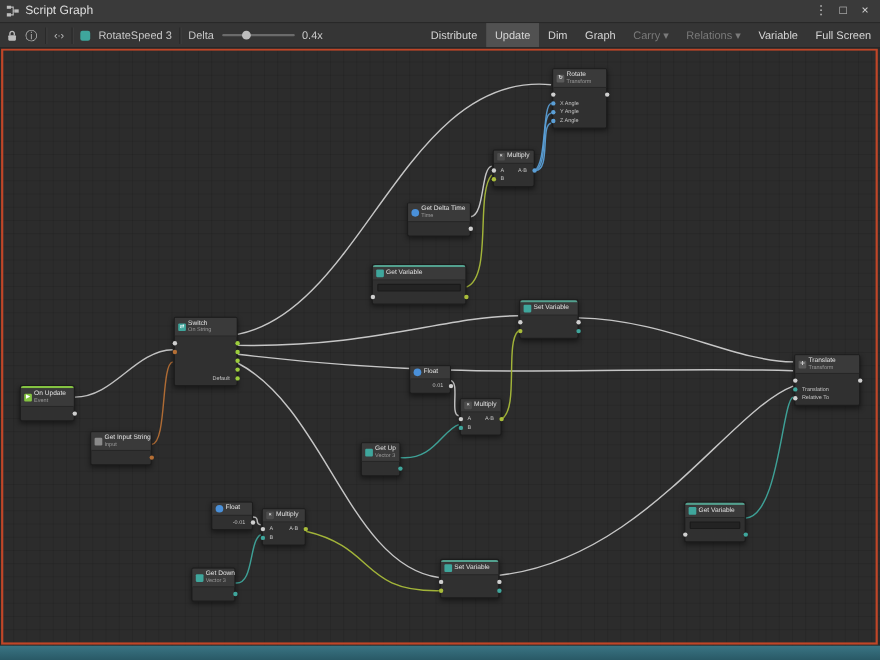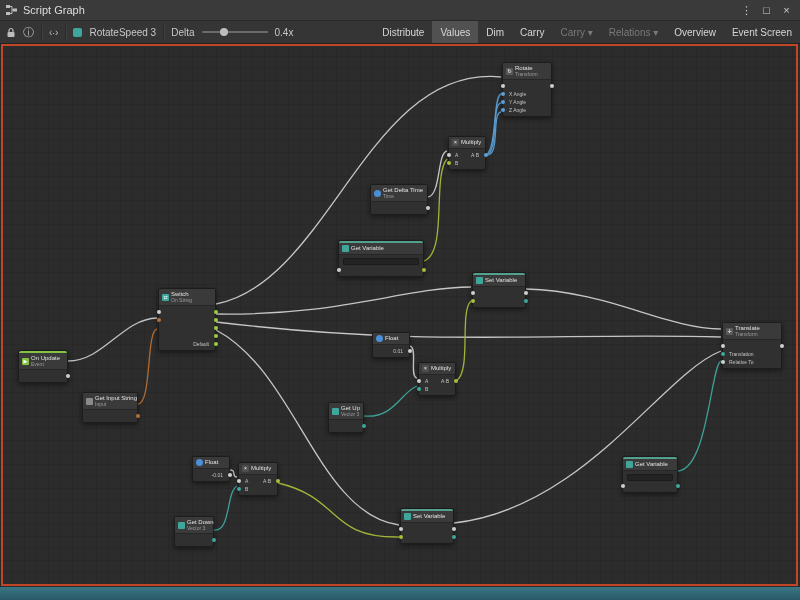--- a/index.html
+++ b/index.html
@@ -82,27 +82,27 @@
     <span class="gicon"></span>
     <span>RotateSpeed 3</span>
     <span class="sep"></span>
     <span>Delta</span>
     <span class="zoom-track">
       <span class="zoom-thumb" id="zoom-thumb" style="left: calc(34% - 4px);"></span>
     </span>
     <span>0.4x</span>
     <div class="tbuttons">
         <div class="tbtn ">Distribute</div>
-        <div class="tbtn active">Values</div>
+        <div class="tbtn active">Update</div>
         <div class="tbtn ">Dim</div>
-        <div class="tbtn ">Carry</div>
+        <div class="tbtn ">Graph</div>
         <div class="tbtn disabled">Carry ▾</div>
         <div class="tbtn disabled">Relations ▾</div>
-        <div class="tbtn ">Overview</div>
-        <div class="tbtn ">Event Screen</div>
+        <div class="tbtn ">Variable</div>
+        <div class="tbtn ">Full Screen</div>
       </div>
   </div>
 
   <div class="grid"></div>
   <svg id="wires">
       <path d="M68,361 C104,361 122,319 157,318" stroke="#c9c9c9"></path>
       <path d="M138,404 C152,403 146,331 157,329" stroke="#b56f35"></path>
       <path d="M216,304 C330,282 368,64 501,77" stroke="#cfcfcf"></path>
       <path d="M216,314 C340,316 402,288 471,287" stroke="#cfcfcf"></path>
       <path d="M216,322 C430,348 560,332 721,337" stroke="#cfcfcf"></path>

